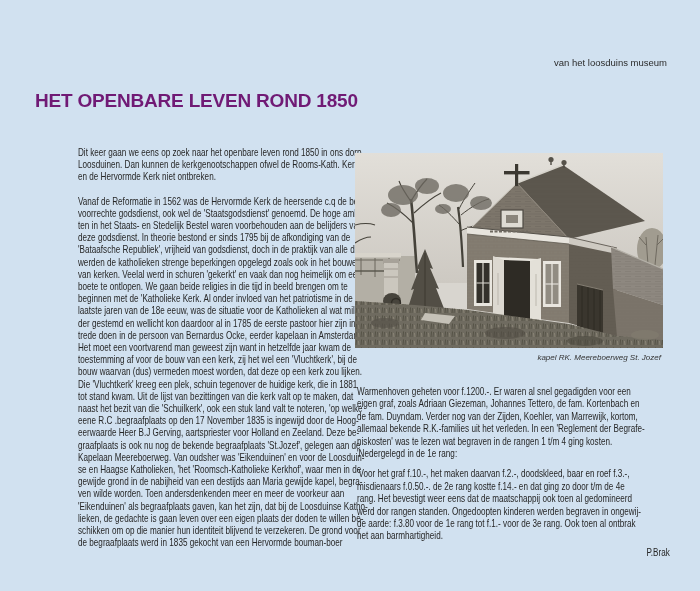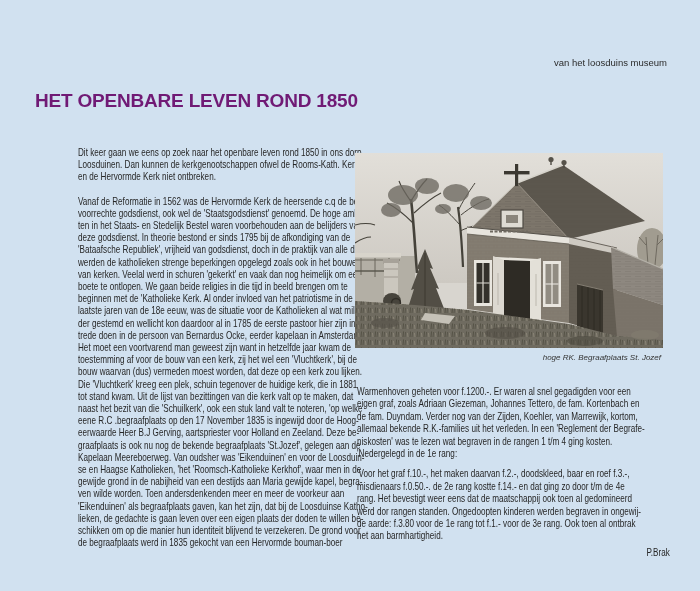--- a/index.html
+++ b/index.html
@@ -192,21 +192,21 @@
 
     <polygon points="0,148 60,152 113,157 214,171 262,183 308,187 308,195 0,195" fill="#6f6b60"></polygon>
     <polygon points="0,148 60,152 113,157 214,171 262,183 308,187 308,195 0,195" fill="url(#grasstex)"></polygon>
     <path d="M70,160 L100,163 L94,171 L66,167 Z" fill="#c5c1b7"></path>
     <ellipse cx="30" cy="170" rx="14" ry="5" fill="#57534a" opacity="0.7"></ellipse>
     <ellipse cx="150" cy="180" rx="20" ry="6" fill="#514d44" opacity="0.6"></ellipse>
     <ellipse cx="230" cy="188" rx="18" ry="5" fill="#4c4940" opacity="0.6"></ellipse>
     <ellipse cx="290" cy="182" rx="14" ry="5" fill="#817c6f" opacity="0.7"></ellipse>
   </svg>
 </div>
-<div class="caption">hoge RK. Begraafplaats St. Jozef</div>
+<div class="caption">kapel RK. Meereboerweg St. Jozef</div>
 
 <div class="col right-col">
   <div class="col-inner">
     <p class="para">Warmenhoven geheten voor f.1200.-. Er waren al snel gegadigden voor een
 eigen graf, zoals Adriaan Giezeman, Johannes Tettero, de fam. Kortenbach en
 de fam. Duyndam. Verder nog van der Zijden, Koehler, van Marrewijk, kortom,
 allemaal bekende R.K.-families uit het verleden. In een 'Reglement der Begrafe-
 niskosten' was te lezen wat begraven in de rangen 1 t/m 4 ging kosten.
 'Nedergelegd in de 1e rang:</p>
     <p class="para tariffs-para">'Voor het graf f.10.-, het maken daarvan f.2.-, doodskleed, baar en roef f.3.-,

